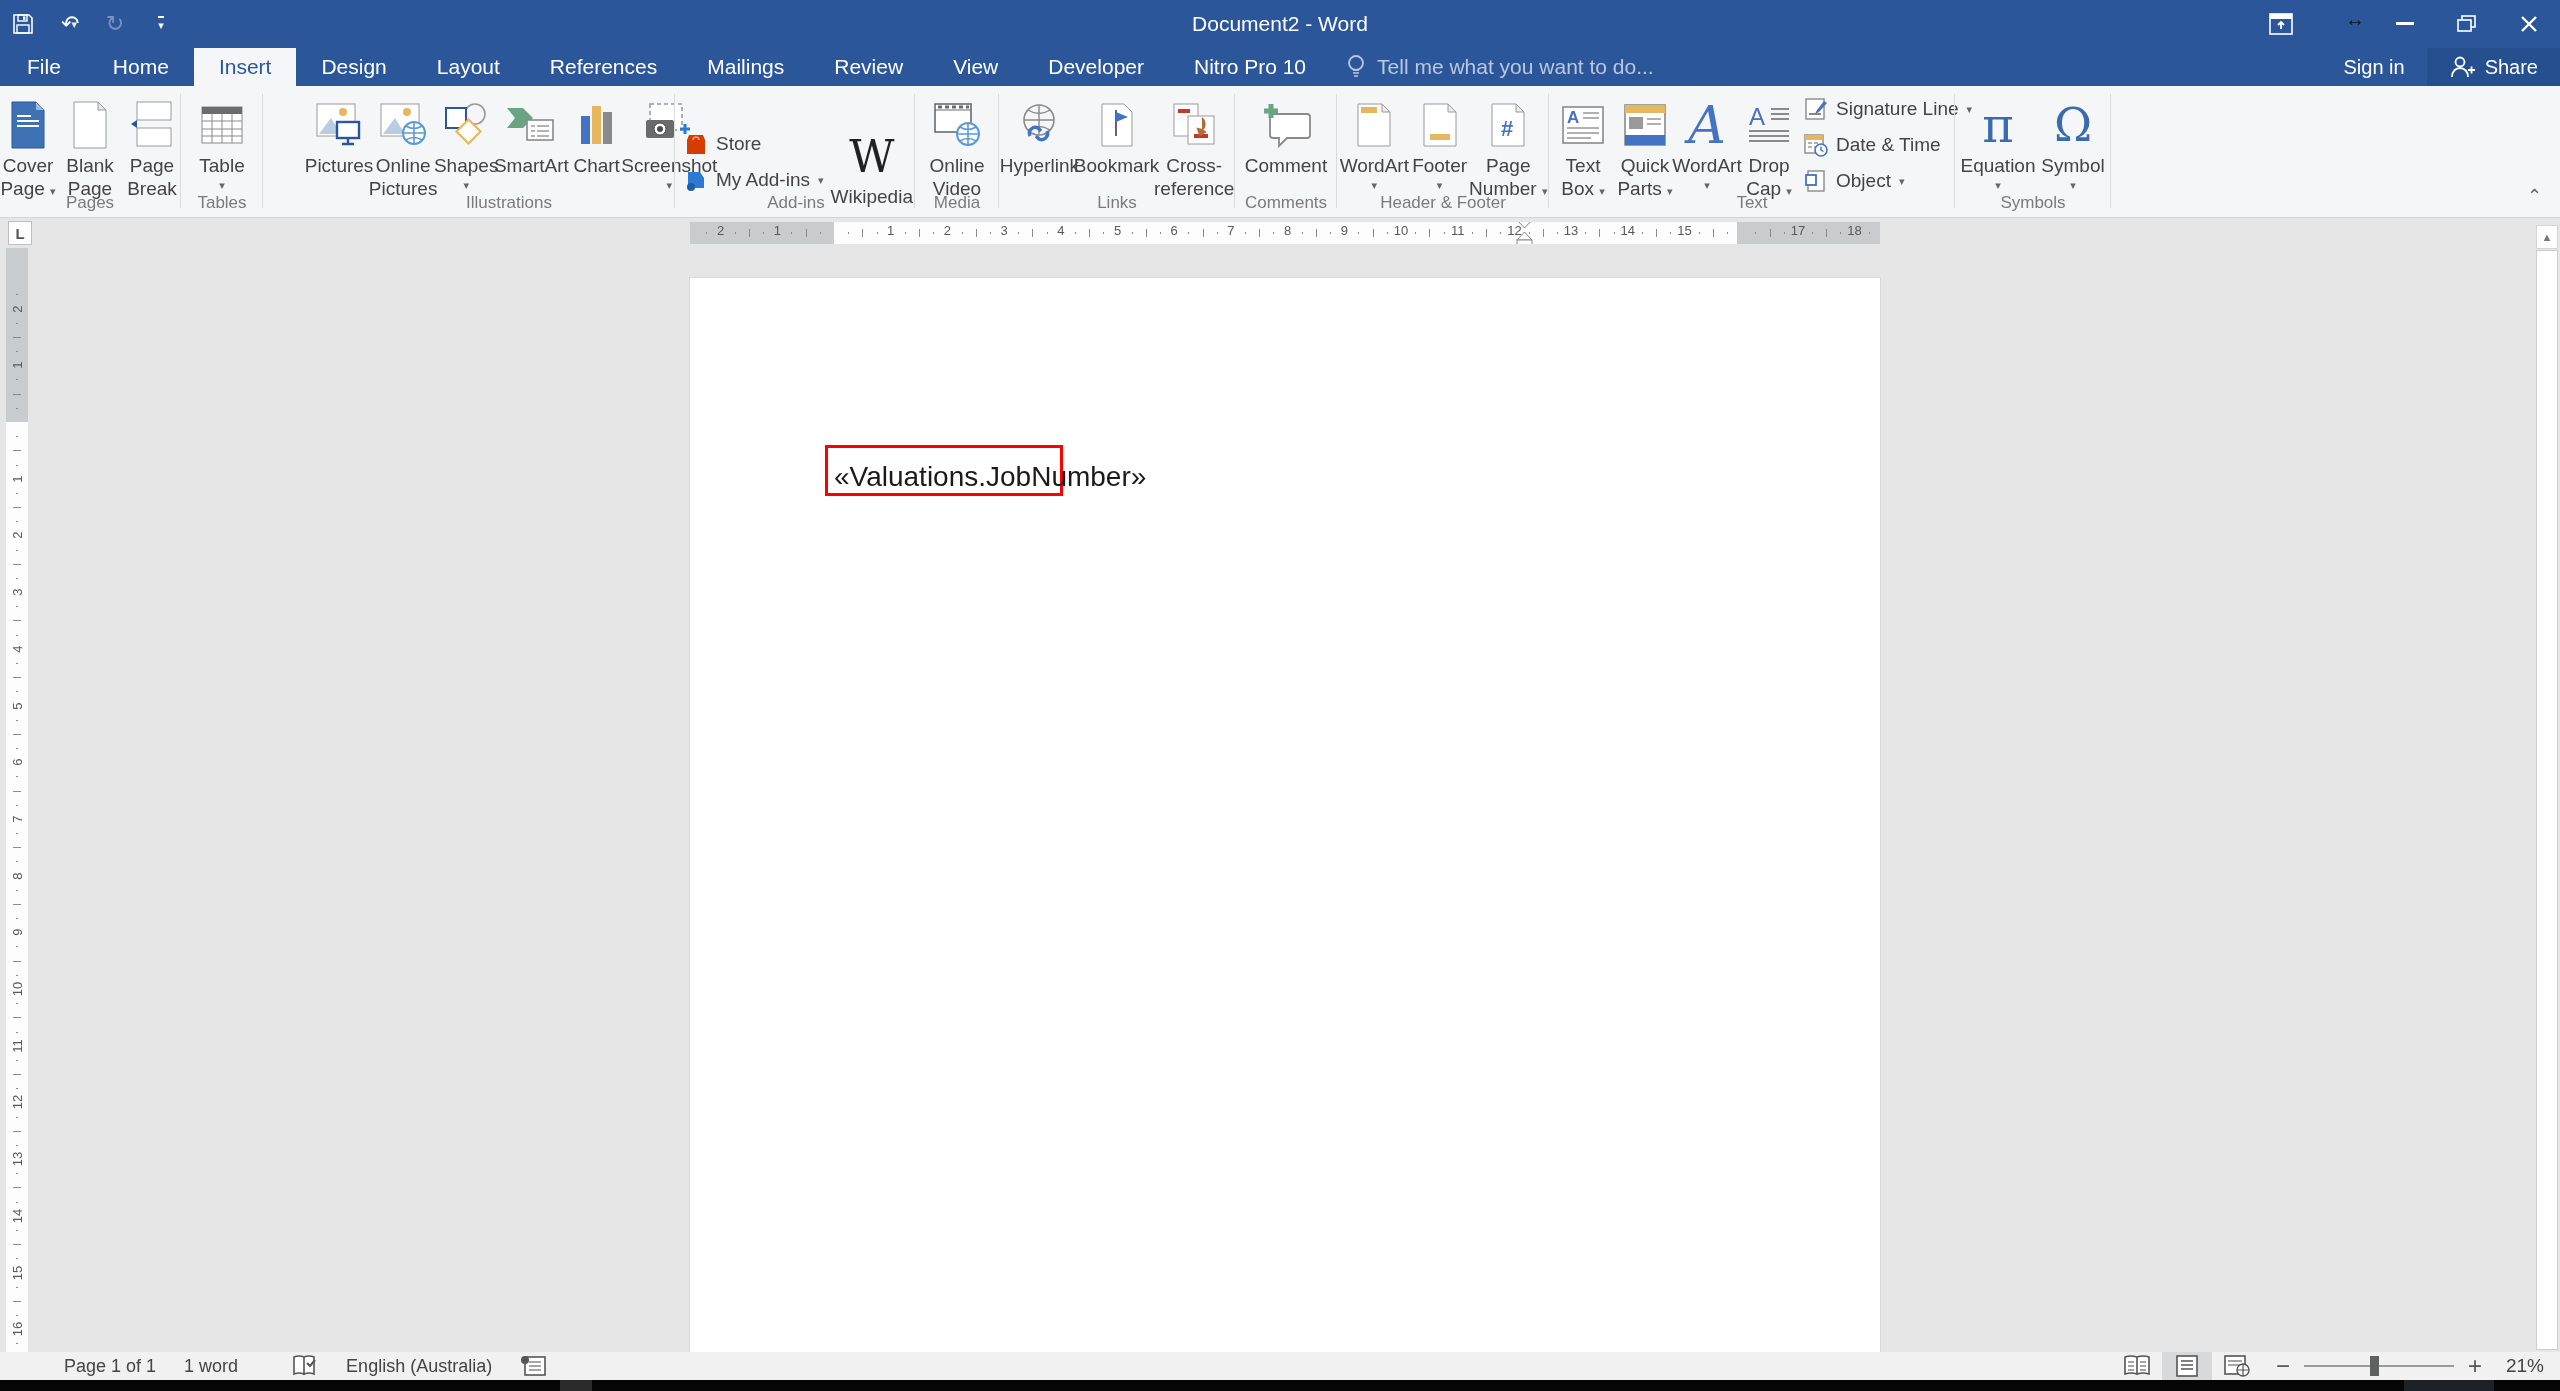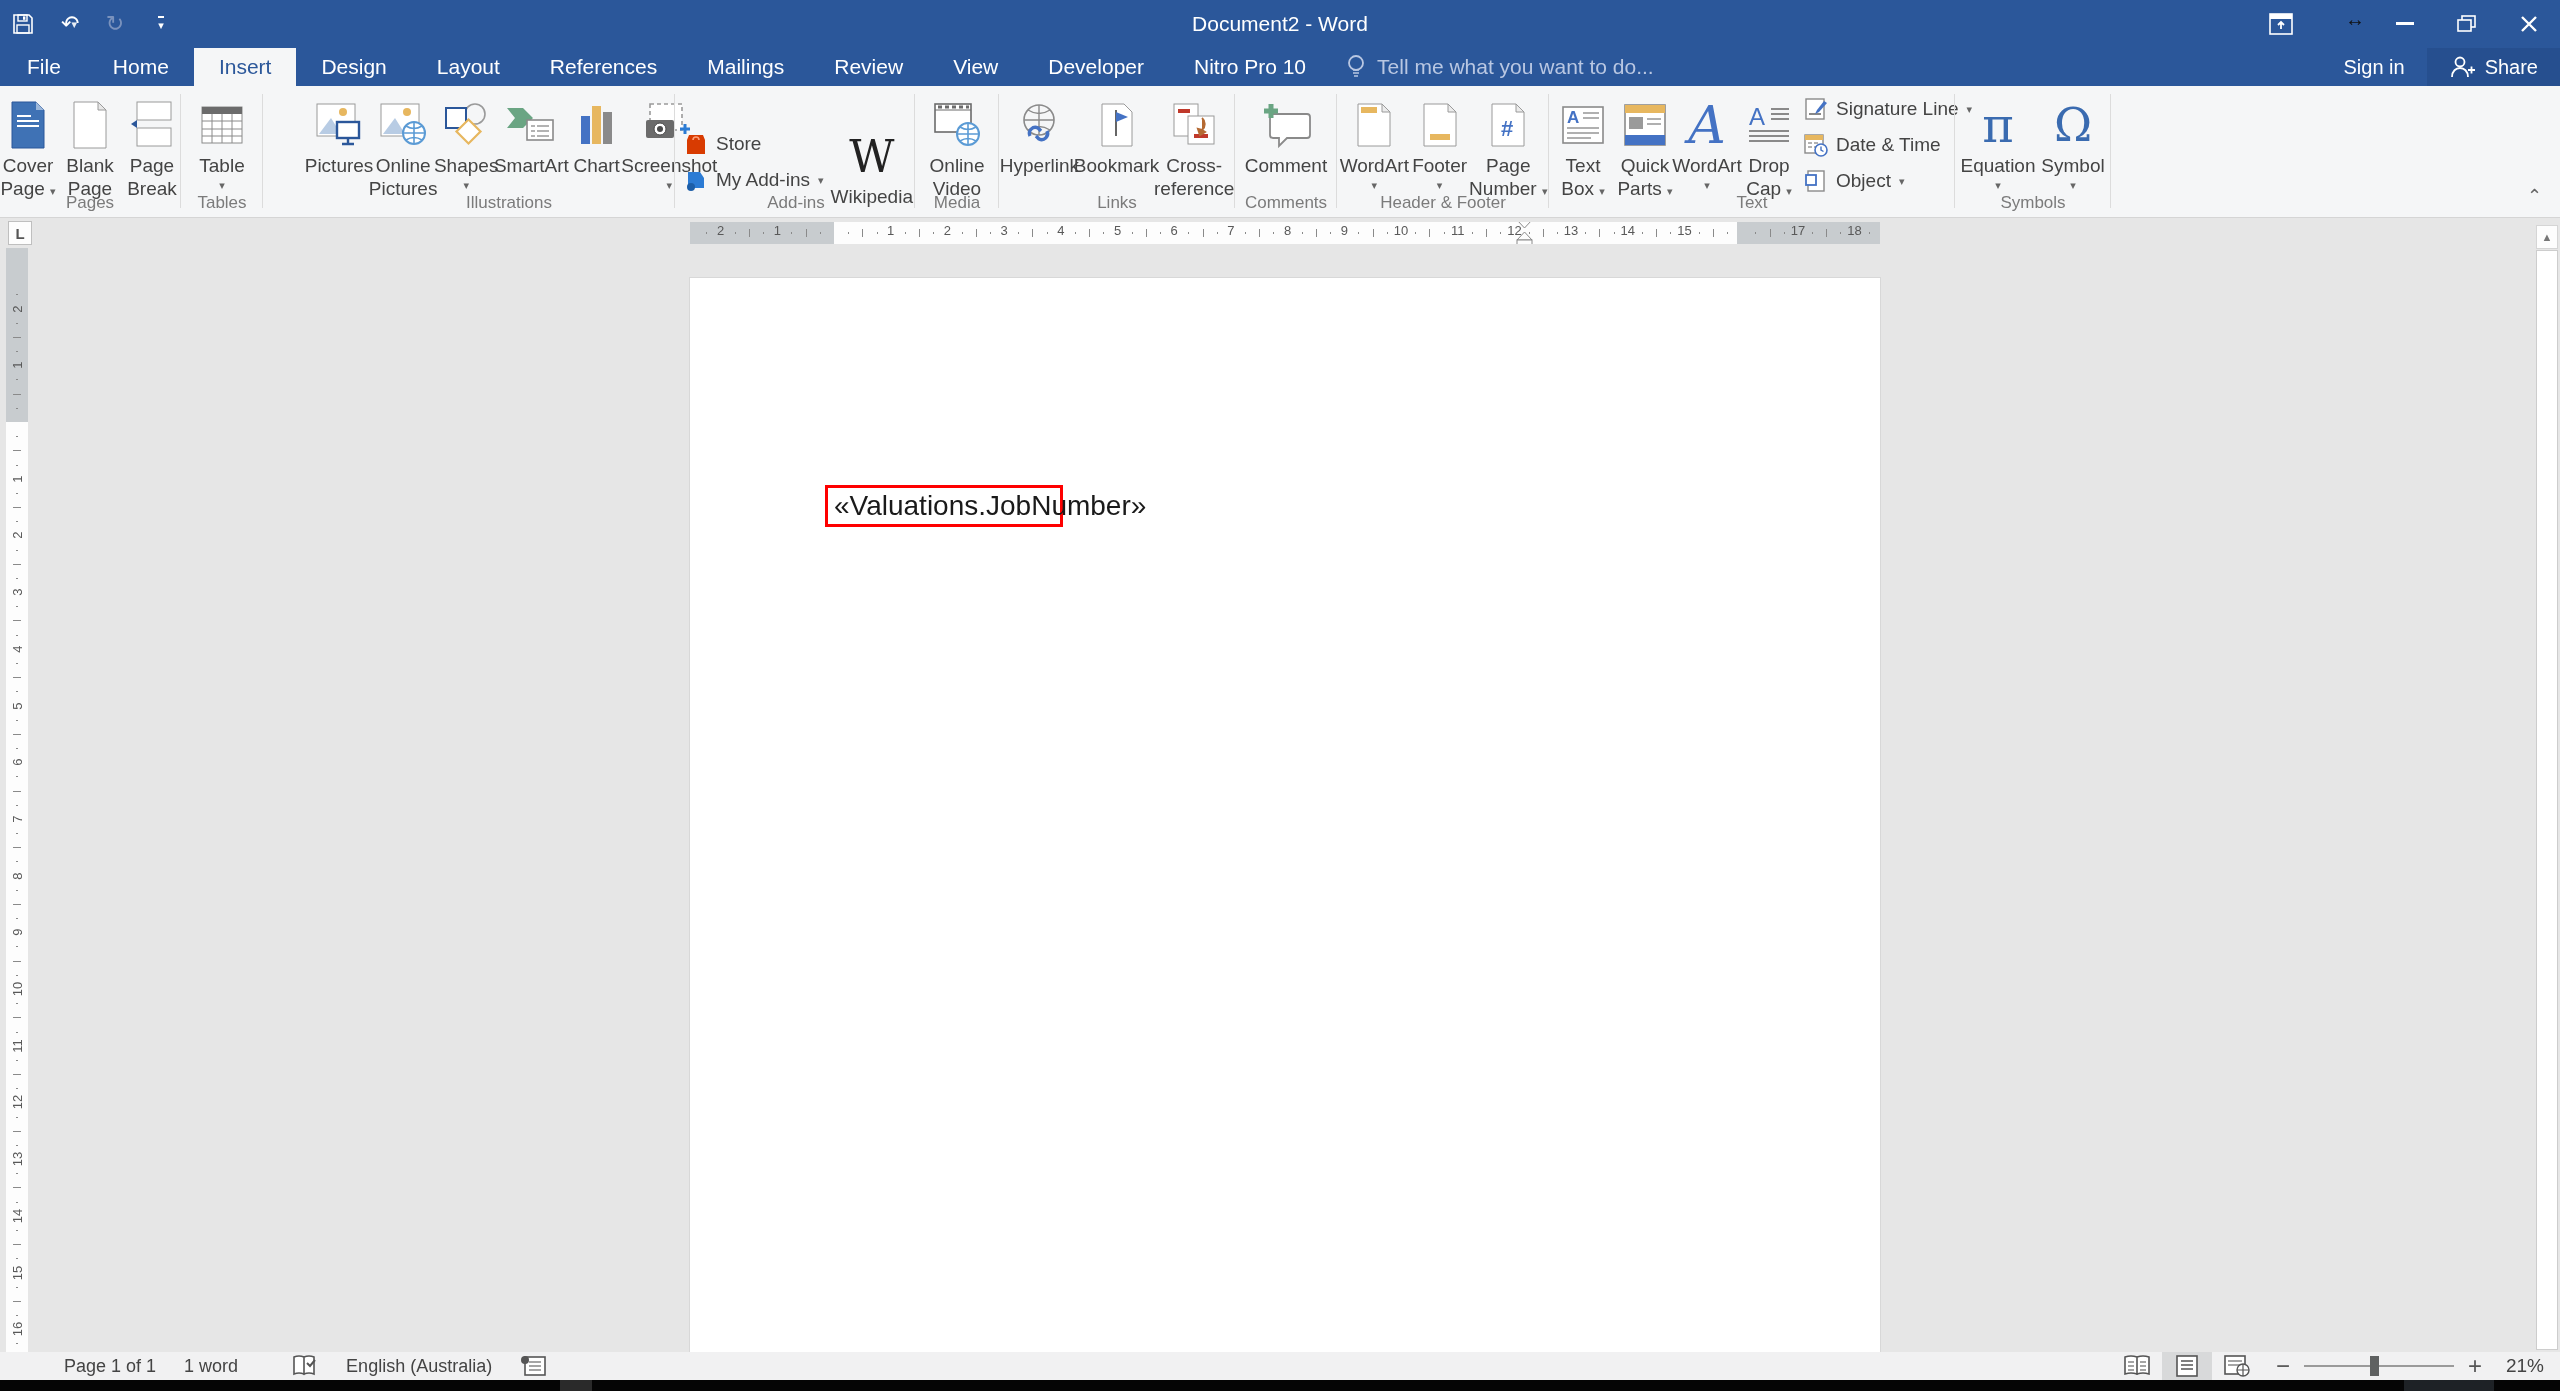--- a/index.html
+++ b/index.html
@@ -51,21 +51,21 @@
   .tick-dot { position:absolute; top:10px; width:1px; height:2px; background:#8a8a8a; }
   #vruler { position:absolute; left:6px; top:248px; width:22px; height:1104px; background:#fdfdfd; overflow:hidden; }
   .vr-grey { position:absolute; left:0; width:22px; background:#c8cccf; }
   .vtick-num { position:absolute; left:1px; width:20px; text-align:center; font-size:13px; color:#595959; transform:translateY(-50%) rotate(-90deg); }
   .vtick-line { position:absolute; left:7px; height:1px; width:8px; background:#8a8a8a; }
   .vtick-dot { position:absolute; left:10px; height:1px; width:2px; background:#8a8a8a; }
 
   
   #canvas { position:absolute; left:0; top:248px; width:2560px; height:1104px; background:#e6e6e6; }
   #page { position:absolute; left:690px; top:30px; width:1190px; height:1074px; background:#fff; box-shadow:0 0 0 1px #d8d8d8; }
-  #merge-field-box { position:absolute; left:135px; top:167px; width:238px; height:42px; border:3px solid #fe0000; display:flex; align-items:center; padding-left:6px;margin-top:40px; }
+  #merge-field-box { position:absolute; left:135px; top:167px; width:238px; height:51px; border:3px solid #fe0000; display:flex; align-items:flex-end; padding-left:6px; }
   #merge-field-text { font-size:28px; color:#1a1a1a; letter-spacing:0px; }
 
   
   #scroll-up { position:absolute; right:2px; top:225px; width:22px; height:24px; background:#fdfdfd; border:1px solid #d5d5d5; color:#777; font-size:11px; display:flex; align-items:center; justify-content:center; }
   #scroll-thumb { position:absolute; right:2px; top:250px; width:22px; height:1100px; background:#fff; border:1px solid #cdcdcd; }
 
   
   #statusbar { position:absolute; left:0; top:1352px; width:2560px; height:28px; background:#f1f1f2; color:#444; font-size:18px; display:flex; align-items:center; }
   .sb-item { padding:0 14px; display:flex; align-items:center; gap:8px; height:28px; cursor:default; }
   #sb-right { position:absolute; right:0; top:0; height:28px; display:flex; align-items:center; }

